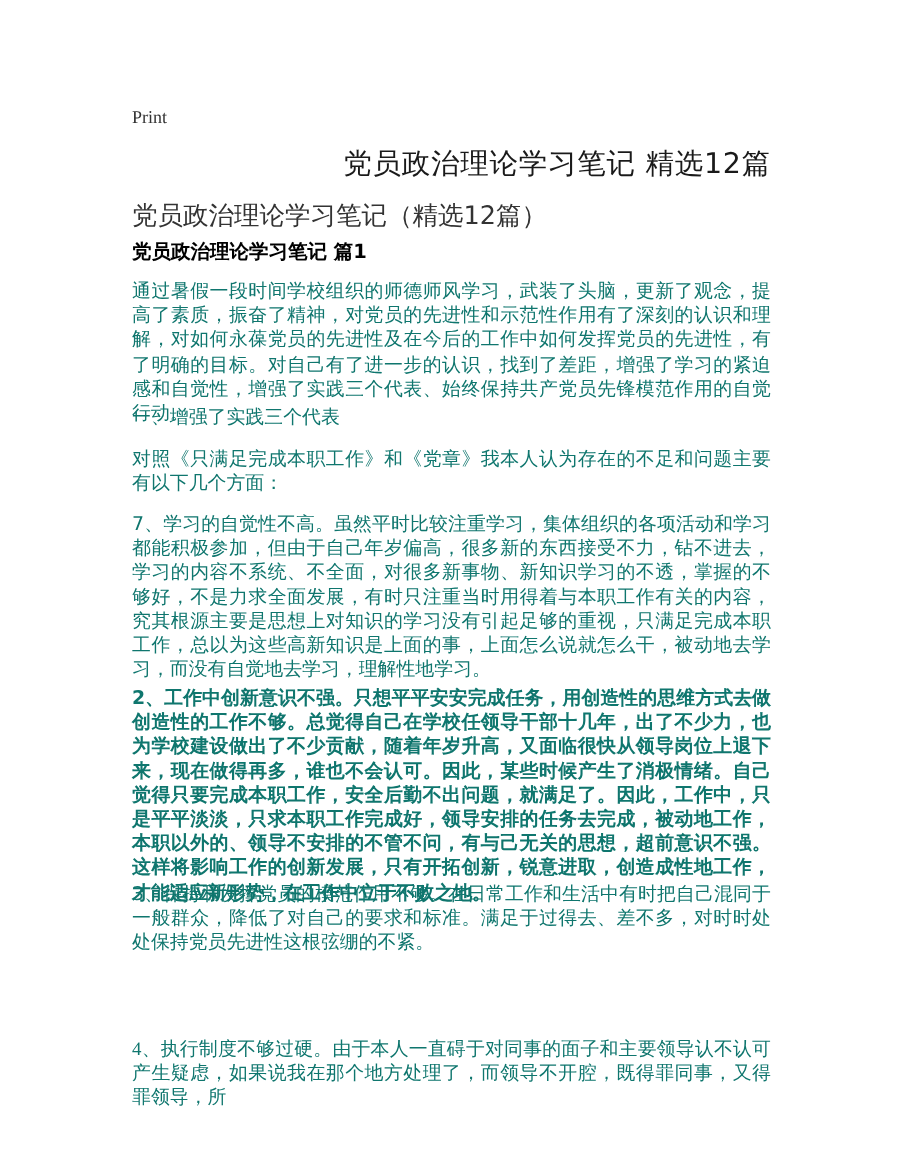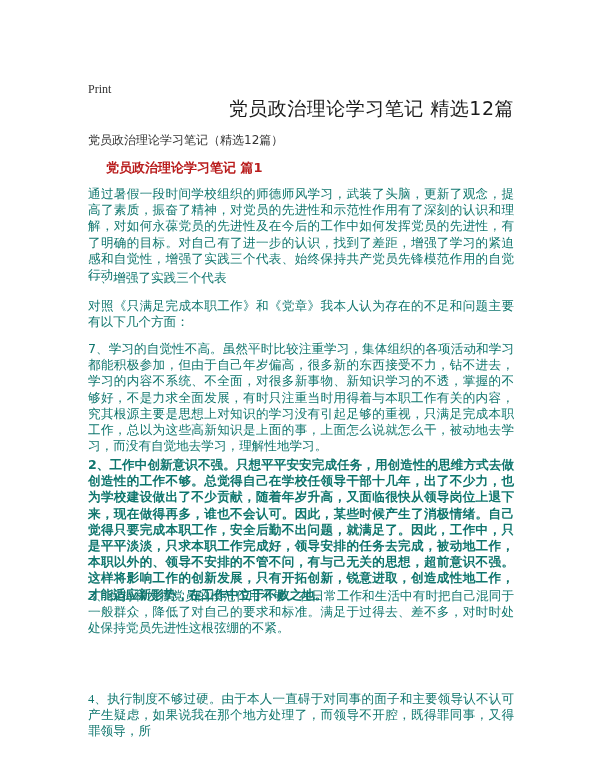--- a/index.html
+++ b/index.html
@@ -1,21 +1,21 @@
 <!DOCTYPE html>
 <html><head>
 <meta charset="utf-8">
 <style>
   html, body { margin: 0; padding: 0; background: #ffffff; }
   body { width: 600px; height: 776px; overflow: hidden; position: relative; color: #222; }
   .page { position: absolute; left: 88px; top: 0; width: 426px; }
-  .print { position: absolute; top: 71px; left: 0; font-family: "Liberation Serif", serif; font-size: 12px; color: #333; margin-top: 11px; }
+  .print { position: absolute; top: 71px; left: 0; font-family: "Liberation Serif", serif; font-size: 12px; color: #333; }
   .title { position: absolute; top: 96px; left: 0; width: 426px; text-align: right; font-family: "DejaVu Sans", sans-serif; font-size: 19px; color: #1a1a1a; letter-spacing: 0.5px; white-space: nowrap; }
-  .subtitle { position: absolute; top: 132px; left: 0; font-family: "DejaVu Sans", sans-serif; font-size: 12px; color: #333; white-space: nowrap; }
-  .heading { position: absolute; top: 159px; left: 0; font-family: "DejaVu Sans", sans-serif; font-size: 13px; font-weight: bold; color: #b91c1c; white-space: nowrap; margin-left: 18px; }
+  .subtitle { position: absolute; top: 132px; left: 0; font-family: "DejaVu Sans", sans-serif; font-size: 17px; color: #333; white-space: nowrap; }
+  .heading { position: absolute; top: 159px; left: 0; font-family: "DejaVu Sans", sans-serif; font-size: 13px; font-weight: bold; color: #000000; white-space: nowrap; }
   .para { position: absolute; left: 0; width: 426px; font-family: "DejaVu Sans", sans-serif; font-size: 12.6px; line-height: 16.2px; color: #0f766e; text-align: justify; word-break: break-all; }
   .p1 { top: 186px; }
   .p2 { top: 270px; }
   .p3 { top: 298px; }
   .p4 { top: 341px; }
   .p5 { top: 457px; font-weight: bold; }
   .p6 { top: 588px; }
   .p7 { top: 691px; font-family: Liberation Serif, serif; }
 </style>
 </head>

